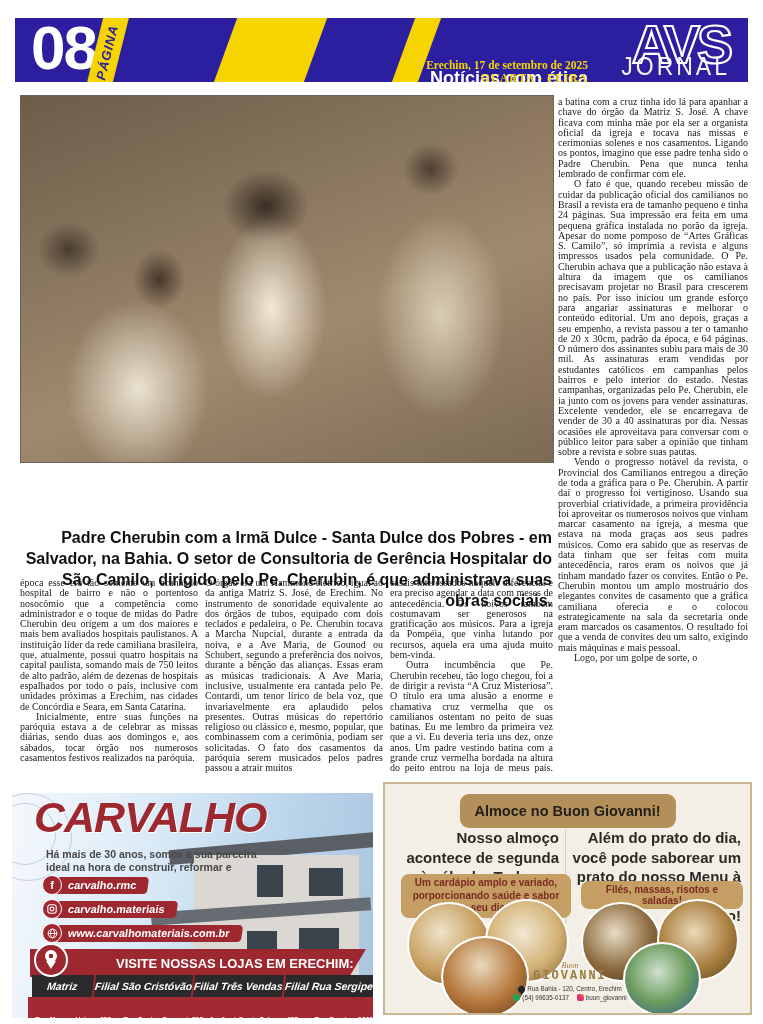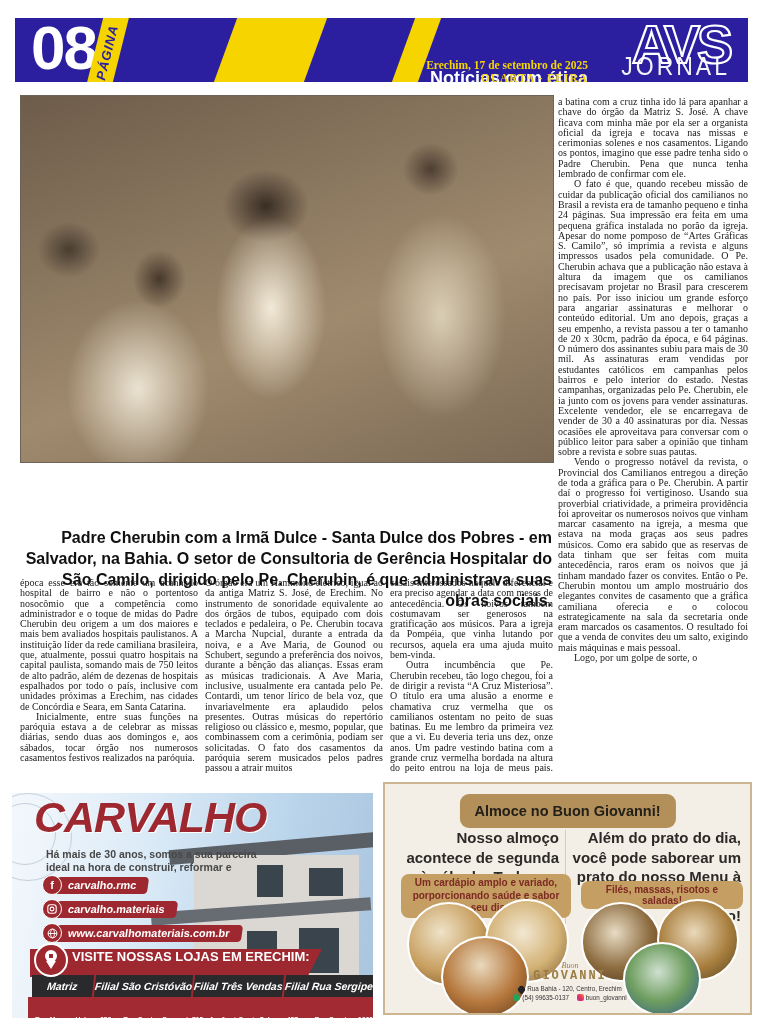--- a/index.html
+++ b/index.html
@@ -67,21 +67,21 @@
   .carv-logo{position:absolute;left:22px;top:0px;font-family:"Liberation Sans",sans-serif;font-weight:bold;
              font-style:italic;font-size:43px;letter-spacing:-1px;color:#9e2830;text-shadow:1px 1px 0 #ffffff;}
   .carv-tag{position:absolute;left:34px;top:55px;width:215px;font-family:"Liberation Sans",sans-serif;
             font-weight:bold;font-size:10.5px;line-height:1.25;color:#474747;}
   .soc-row{position:absolute;left:30px;display:flex;align-items:center;}
   .soc-ic{width:18px;height:18px;border-radius:50%;background:#9e2830;color:#fff;display:flex;align-items:center;
           justify-content:center;font-family:"Liberation Sans",sans-serif;font-weight:bold;font-size:11px;z-index:2;border:1.5px solid #fff;}
   .soc-pill{margin-left:-6px;background:#9e2830;color:#fff;font-family:"Liberation Sans",sans-serif;font-weight:bold;
             font-size:11px;padding:2px 12px 3px 12px;border-radius:4px;transform:skewX(-8deg);white-space:nowrap;}
   .visit-bar{position:absolute;left:18px;top:156px;width:292px;height:28px;background:#9e2830;
-             clip-path:polygon(0 0,100% 0,95% 100%,0 100%);display:flex;}
+             clip-path:polygon(0 0,100% 0,95% 100%,0 100%);display:flex;align-items:center;padding-left:44px;}
   .visit-bar span{margin-left:42px;color:#fff;font-family:"Liberation Sans",sans-serif;font-weight:bold;font-size:13px;white-space:nowrap;}
   .pin{position:absolute;left:22px;top:150px;width:30px;height:30px;border-radius:50%;background:#9e2830;
        border:2px solid #fff;z-index:3;}
   .pin::before{content:"";position:absolute;left:9px;top:5px;width:12px;height:12px;border-radius:50%;
        background:radial-gradient(circle,#9e2830 0 2.5px,#fff 2.5px);}
   .pin::after{content:"";position:absolute;left:10px;top:16px;border-left:5px solid transparent;
        border-right:5px solid transparent;border-top:8px solid #fff;}
   .stores-bar{position:absolute;left:20px;top:182px;width:341px;height:22px;background:#2a2a2c;display:flex;}
   .stores-bar .st{flex:1;display:flex;align-items:center;justify-content:center;color:#fff;
        font-family:"Liberation Sans",sans-serif;font-weight:bold;font-style:italic;font-size:10.5px;

